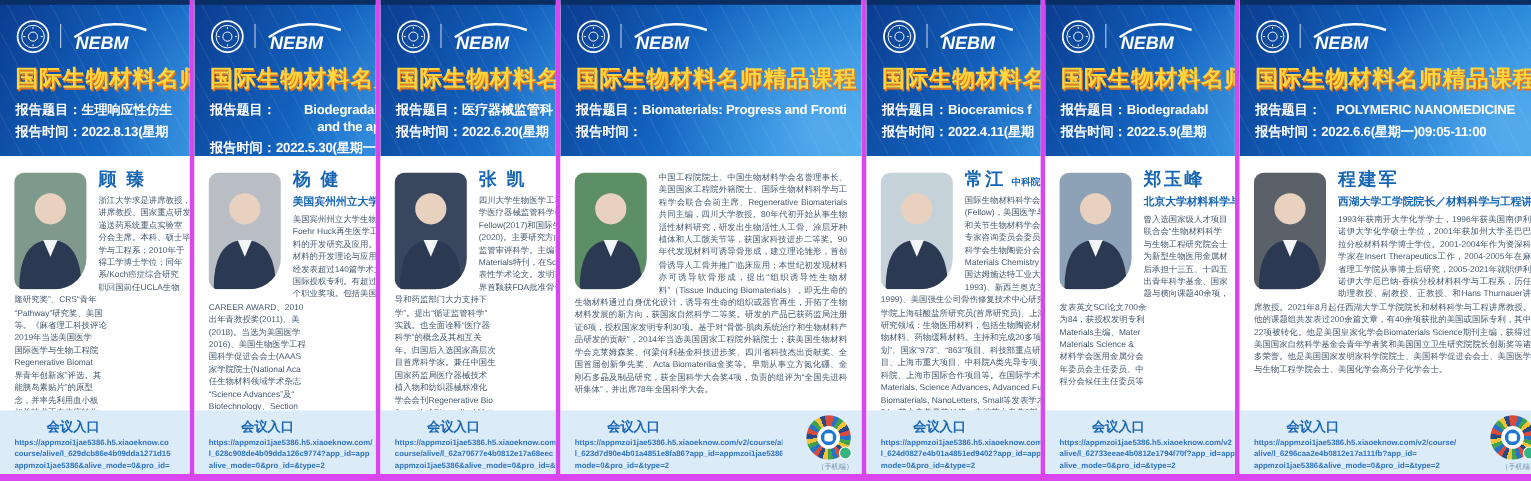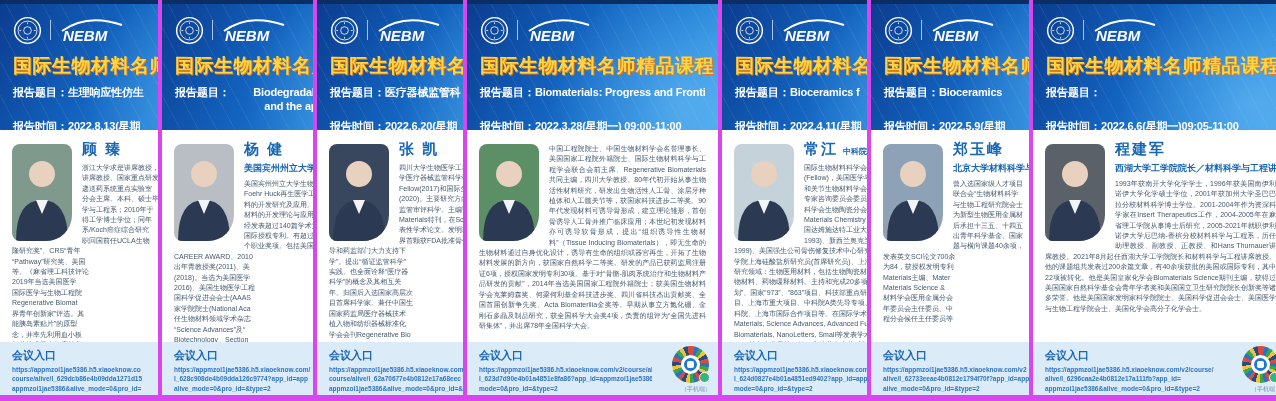--- a/index.html
+++ b/index.html
@@ -14,40 +14,40 @@
         repeating-linear-gradient(62deg, rgba(255,255,255,.07) 0 1px, rgba(255,255,255,0) 1px 16px),
         linear-gradient(118deg,#0b3c8f 0%,#1261bd 40%,#1e7fd6 72%,#3fa0e8 100%);}
   .hd::before{content:"";position:absolute;left:0;top:0;right:0;height:4px;background:#0a2d63;}
   .logo-row{display:flex;align-items:center;gap:8px;padding-top:13px;height:34px;}
   .seal{width:29px;height:29px;flex:none;}
   .logo-div{width:1px;height:20px;background:rgba(255,255,255,.65);flex:none;}
   .nebm{flex:none;}
   .ttl{margin-top:6px;font-size:19px;font-weight:bold;letter-spacing:.5px;white-space:nowrap;
        color:#ffd63e;text-shadow:1px 1px 0 #e2751d;}
   .row{display:flex;margin-top:7px;font-weight:bold;font-size:11px;line-height:1.25;}
-  .row.time{margin-top:20px;}
+  .row.time{margin-top:4px;}
   .lbl{flex:none;}
   .val{flex:1;min-width:0;letter-spacing:-.2px;}
   .val div{white-space:nowrap;overflow:hidden;}
   .val.center div{text-align:center;}
   
   .bd{height:212px;box-sizing:border-box;background:#fff;padding:10px 12px 0;overflow:hidden;}
   .photo{float:left;width:60px;height:97px;margin:4px 10px 4px 0;border-radius:8px 8px 26px 8px;
          overflow:hidden;position:relative;}
   .photo svg{position:absolute;left:0;bottom:0;width:100%;height:100%;}
   .name-row{overflow:hidden;}
   .name{font-size:15px;font-weight:bold;color:#1766b5;letter-spacing:2px;display:inline-block;}
   .affil-inline{font-size:8px;font-weight:bold;color:#1766b5;margin-left:5px;}
   .affil{font-size:9px;font-weight:bold;color:#1766b5;margin-top:3px;overflow:hidden;white-space:nowrap;}
   .bio{margin-top:4px;font-size:7px;line-height:10.4px;color:#44586e;}
   .bio div{white-space:nowrap;overflow:hidden;}
   .bio.flow{text-align:justify;}
   
   .ft{height:53px;box-sizing:border-box;background:#dcebf8;padding:6px 12px 0;position:relative;overflow:hidden;}
-  .entry{font-size:11px;font-weight:bold;color:#1766b5;}
+  .entry{font-size:11px;font-weight:bold;color:#1766b5;margin-left:27px;}
   .link{margin-top:2px;margin-right:54px;font-size:6.5px;line-height:1.45;color:#2f74c0;font-weight:bold;}
   .link div{white-space:nowrap;overflow:hidden;}
   .qr{position:absolute;right:9px;top:4px;width:37px;height:37px;border-radius:50%;
       background:repeating-conic-gradient(#d94b3a 0 14deg,#2a72c4 14deg 28deg,#3fa24d 28deg 42deg,#f2c234 42deg 56deg,#274a84 56deg 70deg);}
   .qr-c{position:absolute;inset:9px;border-radius:50%;background:#1e78d2;border:3px solid #fff;}
   .qr-dot{position:absolute;left:50%;top:50%;width:7px;height:7px;margin:-3.5px 0 0 -3.5px;background:#fff;border-radius:2px;}
   .qr-b{position:absolute;right:-1px;bottom:0;width:9px;height:9px;border-radius:50%;background:#36b37e;border:1px solid #fff;}
   .mob{position:absolute;right:7px;top:43px;font-size:6px;color:#7491ad;}
 </style>
 </head>
@@ -287,23 +287,20 @@
         </div>
         <div class="ttl">国际生物材料名师精品课程</div>
         <div class="row">
             <span class="lbl">报告题目：</span>
             <span class="val">
               <div>Biomaterials: Progress and Frontiers</div>
             </span>
           </div>
         <div class="row time">
             <span class="lbl">报告时间：</span>
-            <span class="val">
-              <div>2022.3.28(星期一) 09:00-11:00</div>
-            </span>
           </div>
       </div>
       <div class="bd">
         <div class="photo" style="background: rgb(93, 143, 102);">
             <svg viewBox="0 0 60 97">
               <use href="#person-g"></use>
             </svg>
           </div>
         <div class="bio flow">中国工程院院士、中国生物材料学会名誉理事长、美国国家工程院外籍院士、国际生物材料科学与工程学会联合会前主席、Regenerative Biomaterials 共同主编，四川大学教授。80年代初开始从事生物活性材料研究，研发出生物活性人工骨、涂层牙种植体和人工髋关节等，获国家科技进步二等奖。90年代发现材料可诱导骨形成，建立理论雏形，首创骨诱导人工骨并推广临床应用；本世纪初发现材料亦可诱导软骨形成，提出“组织诱导性生物材料”（Tissue Inducing Biomaterials），即无生命的生物材料通过自身优化设计，诱导有生命的组织或器官再生，开拓了生物材料发展的新方向，获国家自然科学二等奖。研发的产品已获药监局注册证6项，授权国家发明专利30项。基于对“骨骼-肌肉系统治疗和生物材料产品研发的贡献”，2014年当选美国国家工程院外籍院士；获美国生物材料学会克莱姆森奖、何梁何利基金科技进步奖、四川省科技杰出贡献奖、全国首届创新争先奖、Acta Biomaterilia金奖等。早期从事立方氮化硼、金刚石多晶及制品研究，获全国科学大会奖4项，负责的组评为“全国先进科研集体”，并出席78年全国科学大会。</div>
       </div>
@@ -403,21 +400,21 @@
           <div class="logo-div"></div>
           <svg class="nebm" width="66" height="28" viewBox="0 0 66 28">
             <path d="M3 15 Q28 -3 63 9" stroke="#fff" stroke-width="2" fill="none"></path>
             <text x="4" y="25" fill="#fff" font-size="15" font-weight="bold" font-style="italic">NEBM</text>
           </svg>
         </div>
         <div class="ttl">国际生物材料名师精品课程</div>
         <div class="row">
             <span class="lbl">报告题目：</span>
             <span class="val">
-              <div>Bioceramics</div>
+              <div>Biodegradabl</div>
             </span>
           </div>
         <div class="row time">
             <span class="lbl">报告时间：</span>
             <span class="val">
               <div>2022.5.9(星期</div>
             </span>
           </div>
       </div>
       <div class="bd">
@@ -467,20 +464,21 @@
           <div class="logo-div"></div>
           <svg class="nebm" width="66" height="28" viewBox="0 0 66 28">
             <path d="M3 15 Q28 -3 63 9" stroke="#fff" stroke-width="2" fill="none"></path>
             <text x="4" y="25" fill="#fff" font-size="15" font-weight="bold" font-style="italic">NEBM</text>
           </svg>
         </div>
         <div class="ttl">国际生物材料名师精品课程</div>
         <div class="row">
             <span class="lbl">报告题目：</span>
             <span class="val center">
+              <div>POLYMERIC NANOMEDICINE</div>
             </span>
           </div>
         <div class="row time">
             <span class="lbl">报告时间：</span>
             <span class="val">
               <div>2022.6.6(星期一)09:05-11:00</div>
             </span>
           </div>
       </div>
       <div class="bd">

